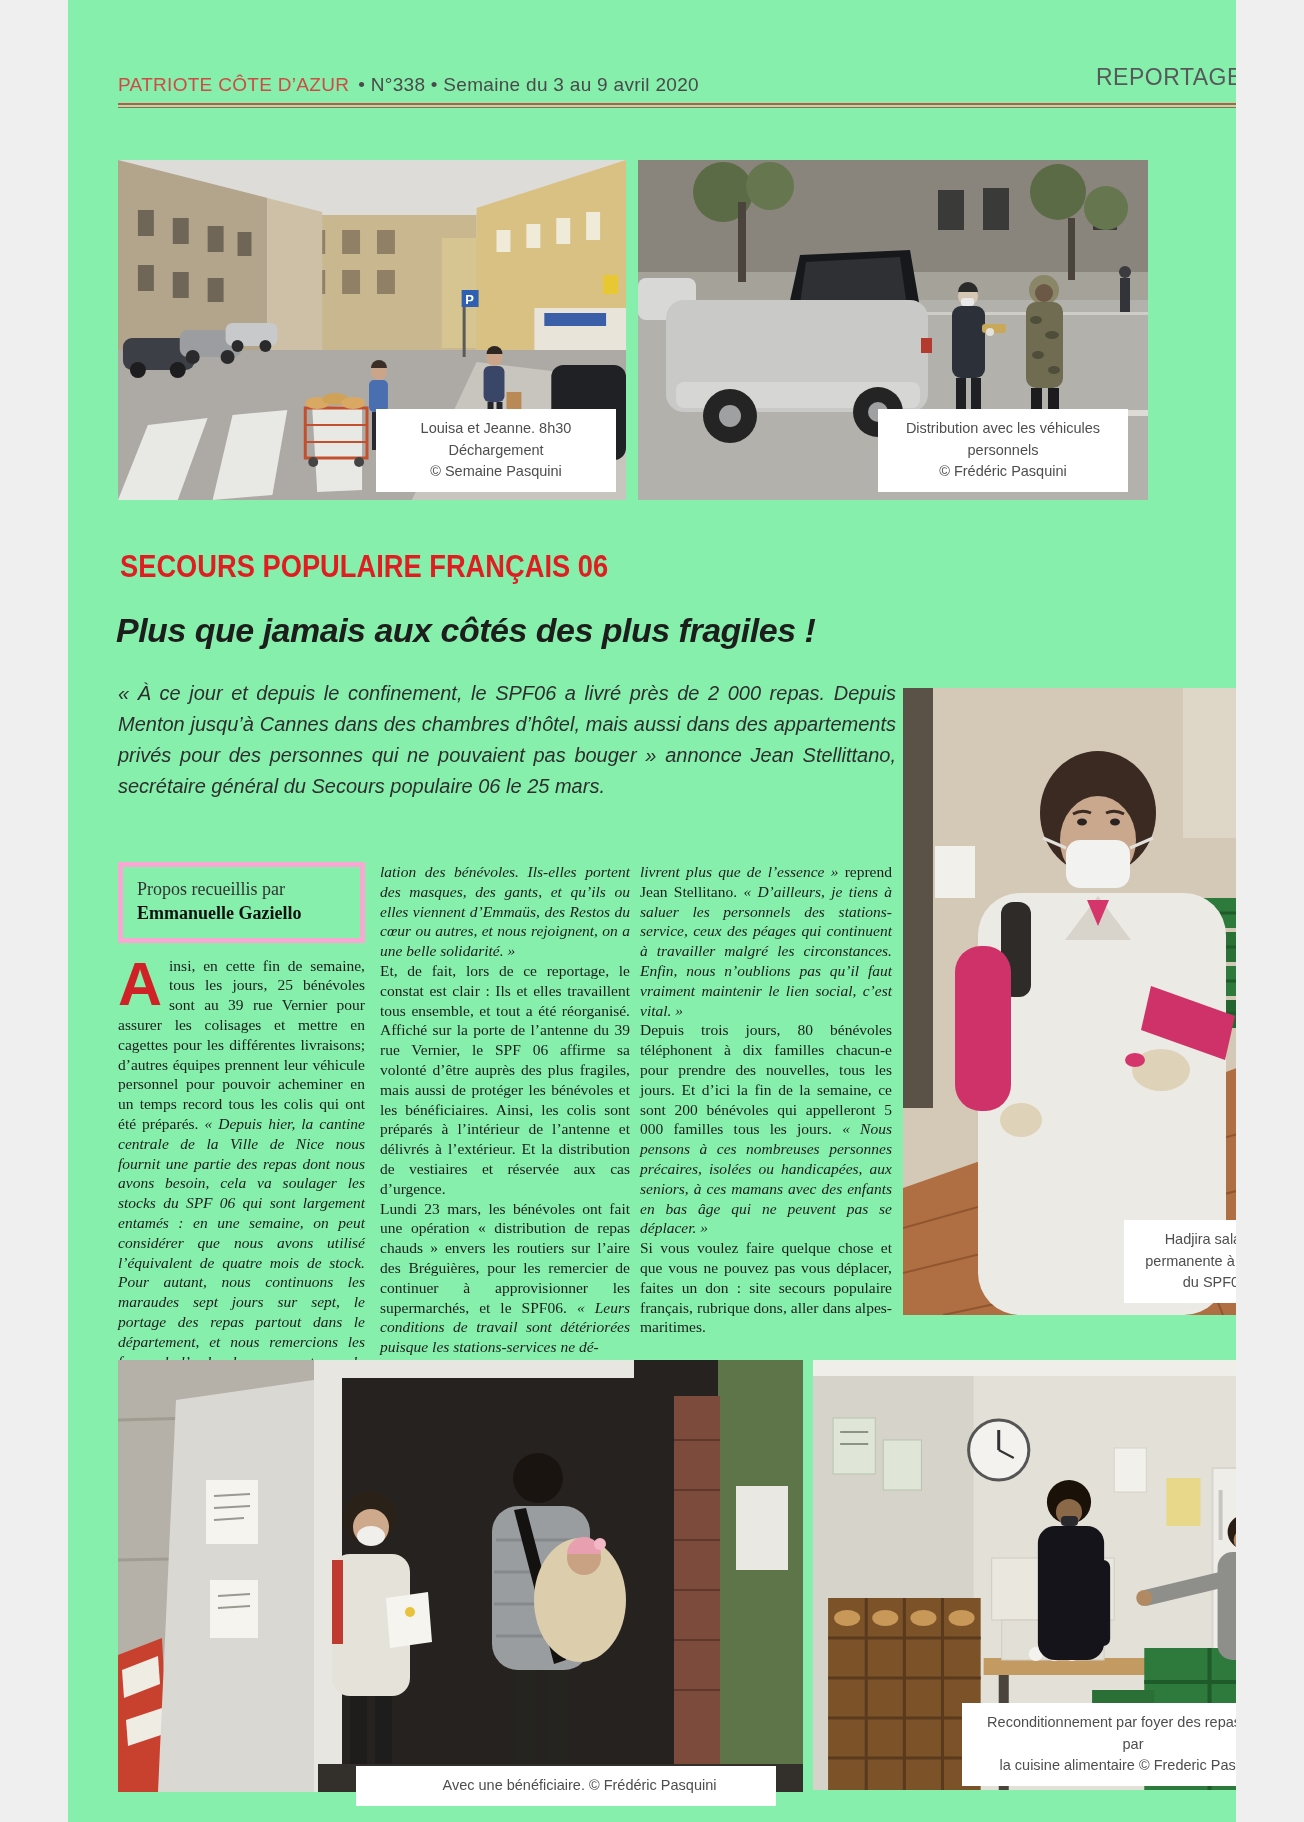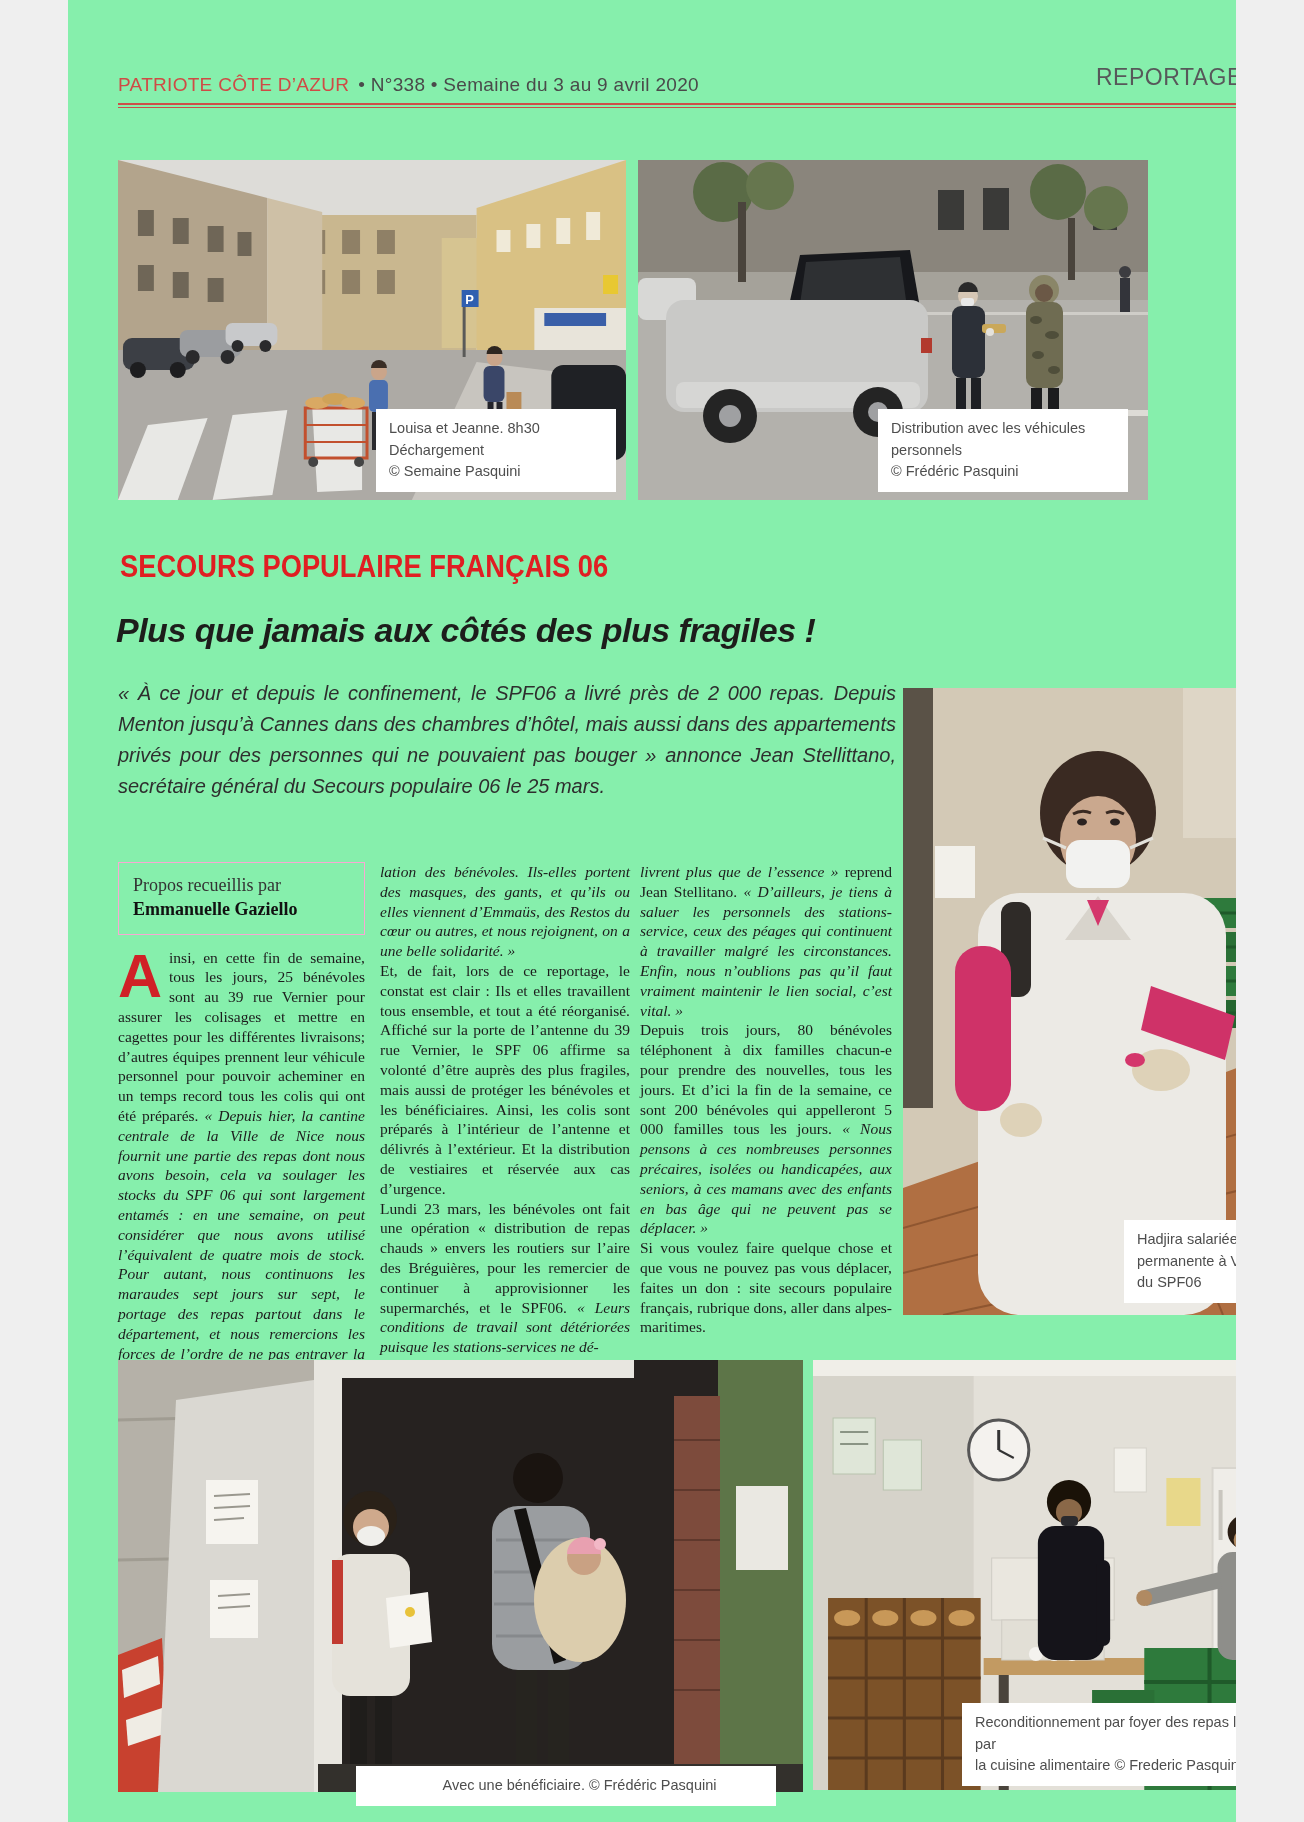--- a/index.html
+++ b/index.html
@@ -17,21 +17,21 @@
   .page-number { position:absolute; left:1192px; top:46px; font-size:48px; color:#cf4b45; }
   .double-rule { position:absolute; left:50px; top:103px; width:1205px; height:5px;
     border-top:2px solid #cc4f48; border-bottom:1px solid #cc4f48; }
   
   .photo { position:absolute; overflow:visible; background:#cfcfcd; }
   .photo svg { position:absolute; left:0; top:0; width:100%; height:100%; display:block; }
   .caption-box {
     position:absolute; background:#ffffff; padding:9px 13px;
     font-size:14.5px; line-height:1.5; color:#4e4e4e; z-index:3;
   }
-  .cap-right { text-align:left; }
+  .cap-right { text-align:center; }
   .cap-center { text-align:center;padding-left:40px; }
   #photo-top-left  { left:50px;  top:160px; width:508px; height:340px; }
   #photo-top-right { left:570px; top:160px; width:510px; height:340px; }
   #photo-portrait  { left:835px; top:688px; width:427px; height:627px; }
   #photo-bottom-left  { left:50px;  top:1360px; width:685px; height:432px; }
   #photo-bottom-right { left:745px; top:1360px; width:517px; height:430px; }
   #photo-top-left  .caption-box { right:10px; bottom:8px;  width:240px; }
   #photo-top-right .caption-box { right:20px; bottom:8px;  width:250px; }
   #photo-portrait  .caption-box { right:24px; bottom:12px; width:182px; }
   #photo-bottom-left  .caption-box { left:238px; bottom:-14px; width:420px; }
@@ -44,21 +44,21 @@
   .headline {
     position:absolute; left:48px; top:611px; font-size:34px; font-weight:bold;
     color:#1d1d1b; letter-spacing:-.5px; white-space:nowrap;font-style:italic;
   }
   .standfirst {
     position:absolute; left:50px; top:678px; width:778px;
     font-size:20px; font-style:italic; line-height:31px; color:#2e2e2e; text-align:justify;
   }
   
   .byline-box {
-    border:1px solid #f9a8d4; padding:10px 14px 12px 14px; margin-bottom:13px;
+    border:5px solid #f9a8d4; padding:10px 14px 12px 14px; margin-bottom:13px;
     font-size:18px; line-height:1.35; color:#333;
   }
   .byline-box .byline-name { font-weight:bold; color:#111; }
   
   .body-col {
     position:absolute; top:862px;
     font-family:"Liberation Serif","DejaVu Serif",serif;
     font-size:15.5px; line-height:19.8px; color:#1c1c1c; text-align:justify;
   }
   #col1 { left:50px;  width:247px; }

